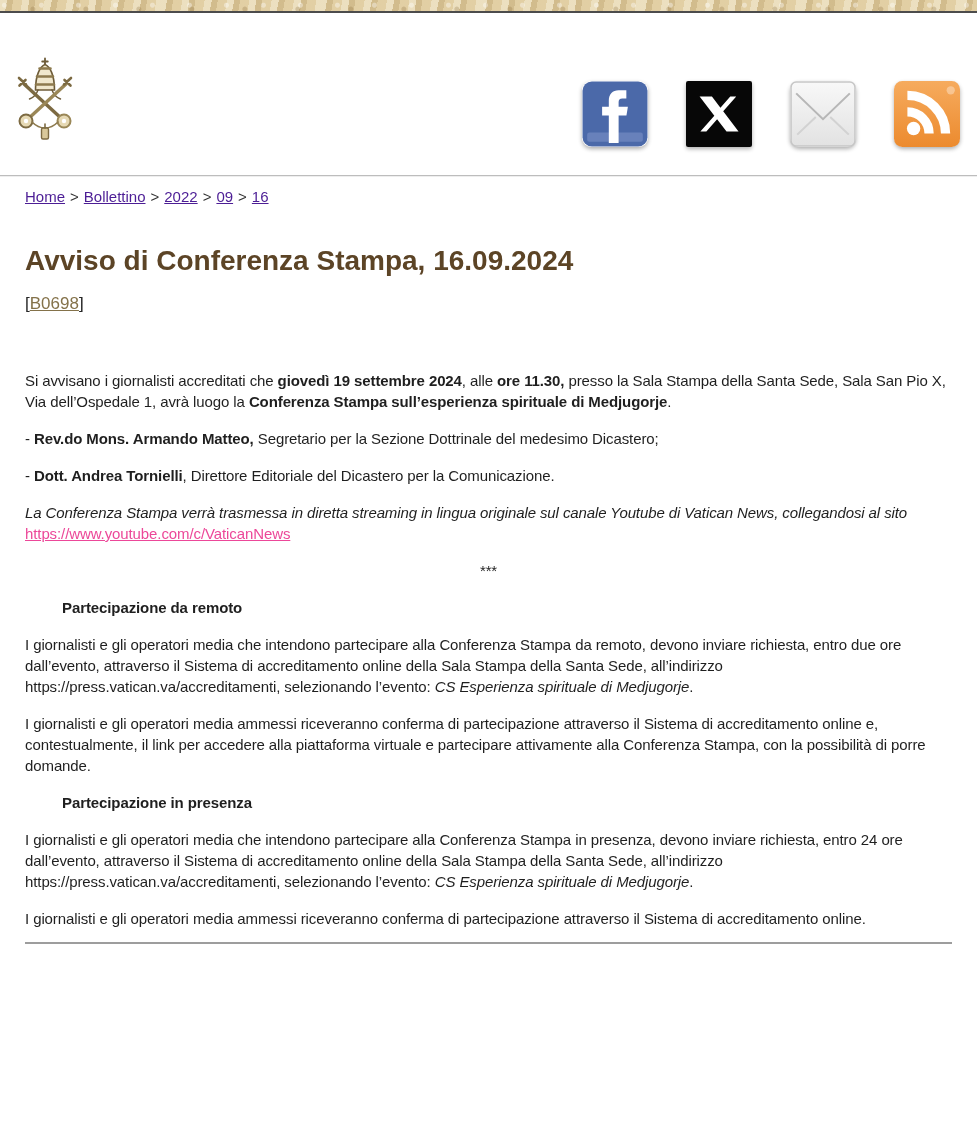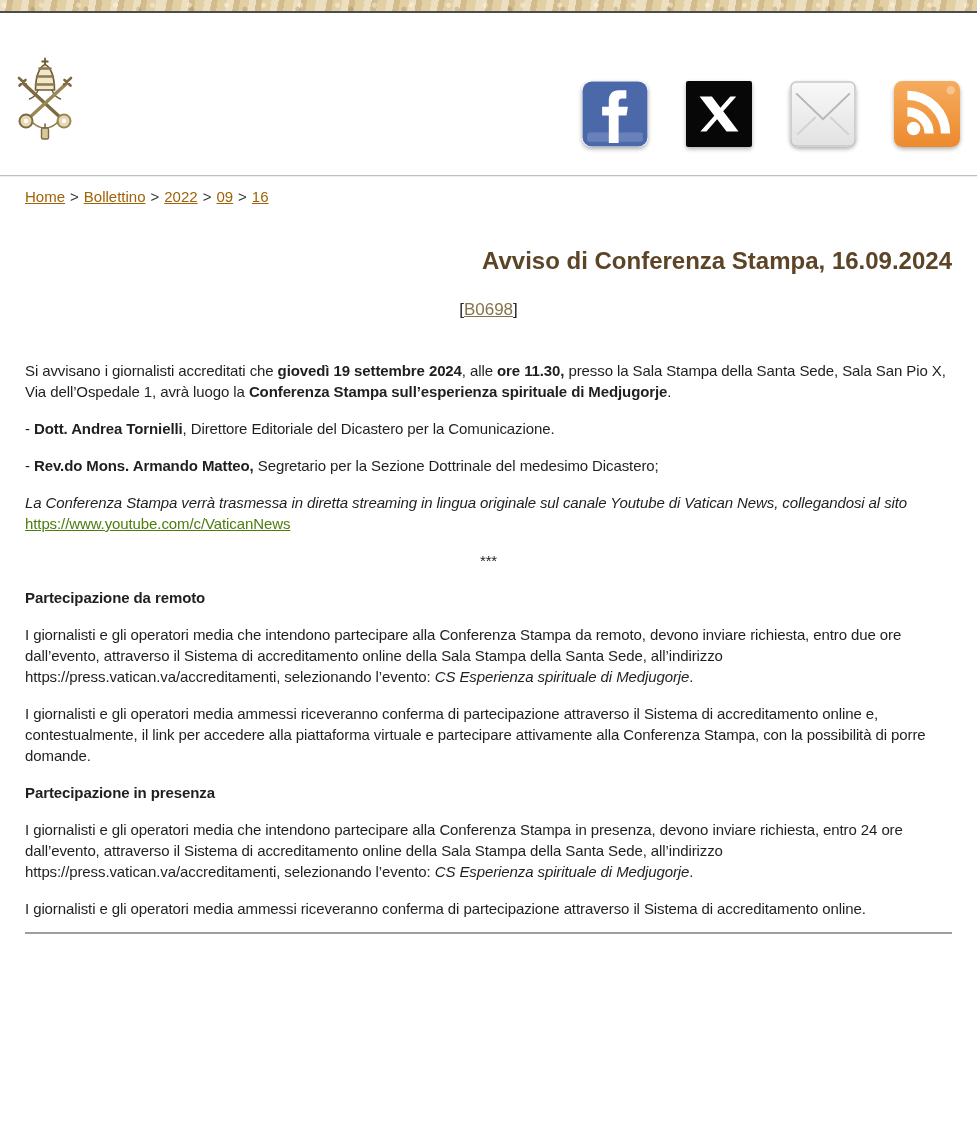--- a/index.html
+++ b/index.html
@@ -34,41 +34,41 @@
     box-shadow: 0 2px 4px rgba(0,0,0,.32);
     cursor: pointer;
   }
   .icon-box.square { border-radius: 3px; }
   .icon-box svg { display: block; }
 
   .divider-top { border: 0; border-top: 1px solid #bdbdbd; border-bottom: 1px solid #eee; margin: 0; }
 
   
   .breadcrumb { padding: 9px 25px 0 25px; font-size: 15px; line-height: 21px; color: #2d2d2d; }
-  .breadcrumb a { color: #a16207; text-decoration: underline; cursor: pointer; }
+  .breadcrumb a { color: #4c1d95; text-decoration: underline; cursor: pointer; }
   .breadcrumb .sep { color: #333; margin: 0 5px; }
 
   
   .content { padding: 0 25px; }
   .page-title {
     margin: 40px 0 0 0;
-    text-align: right;
-    font-size: 24px; line-height: 28px;
+    text-align: left;
+    font-size: 28px; line-height: 28px;
     font-weight: 700;
     color: #5c4426;
   }
-  .bulletin-ref { margin: 25px 0 0 0; text-align: center; font-size: 17px; line-height: 20px; color: #262626; }
+  .bulletin-ref { margin: 19px 0 0 0; font-size: 17px; line-height: 20px; color: #262626; }
   .bulletin-ref a { color: #84724a; text-decoration: underline; cursor: pointer; }
 
   .p { margin: 16px 0 0 0; font-size: 15px; line-height: 21px; letter-spacing: -0.1px; }
-  .p.first { margin-top: 40px; }
-  .p a { color: #4d7c0f; text-decoration: underline; cursor: pointer; font-style: normal; }
+  .p.first { margin-top: 56px; }
+  .p a { color: #ec4899; text-decoration: underline; cursor: pointer; font-style: normal; }
   .p b { font-weight: 700; }
   .centered { text-align: center; }
-  .section-heading { font-weight: 700; }
+  .section-heading { font-weight: 700; margin-left: 37px; }
 
   .divider-bottom { border: 0; border-top: 2px solid #9d9d9d; margin: 13px 0 0 0; }
 </style>
 </head>
 <body>
 
 <div class="top-banner"></div>
 
 <div class="header">
   <div class="logo">
@@ -148,23 +148,23 @@
 <div class="content">
 
   <h1 class="page-title">Avviso di Conferenza Stampa, 16.09.2024</h1>
 
   <p class="bulletin-ref"><span>[</span><a>B0698</a><span>]</span></p>
 
   <p class="p first"><span>Si avvisano i giornalisti accreditati che </span><b>giovedì 19 settembre 2024</b><span>, alle </span><b>ore 11.30,</b><span> presso la Sala Stampa della Santa Sede, Sala San Pio X, Via dell’Ospedale 1, avrà luogo la </span><b>Conferenza Stampa sull’esperienza spirituale di Medjugorje</b><span>.</span></p>
 
 
 
+  <p class="p"><span>- </span><b>Rev.do Mons. Armando Matteo,</b><span> Segretario per la Sezione Dottrinale del medesimo Dicastero;</span></p>
+
   <p class="p"><span>- </span><b>Dott. Andrea Tornielli</b><span>, Direttore Editoriale del Dicastero per la Comunicazione.</span></p>
-
-  <p class="p"><span>- </span><b>Rev.do Mons. Armando Matteo,</b><span> Segretario per la Sezione Dottrinale del medesimo Dicastero;</span></p>
 
   <p class="p"><i>La Conferenza Stampa verrà trasmessa in diretta streaming in lingua originale sul canale Youtube di Vatican News, collegandosi al sito </i><a>https://www.youtube.com/c/VaticanNews</a></p>
 
   <p class="p centered">***</p>
 
   <p class="p section-heading">Partecipazione da remoto</p>
 
   <p class="p"><span>I giornalisti e gli operatori media che intendono partecipare alla Conferenza Stampa da remoto, devono inviare richiesta, entro due ore dall’evento, attraverso il Sistema di accreditamento online della Sala Stampa della Santa Sede, all’indirizzo https://press.vatican.va/accreditamenti, selezionando l’evento: </span><i>CS Esperienza spirituale di Medjugorje</i><span>.</span></p>
 
 

